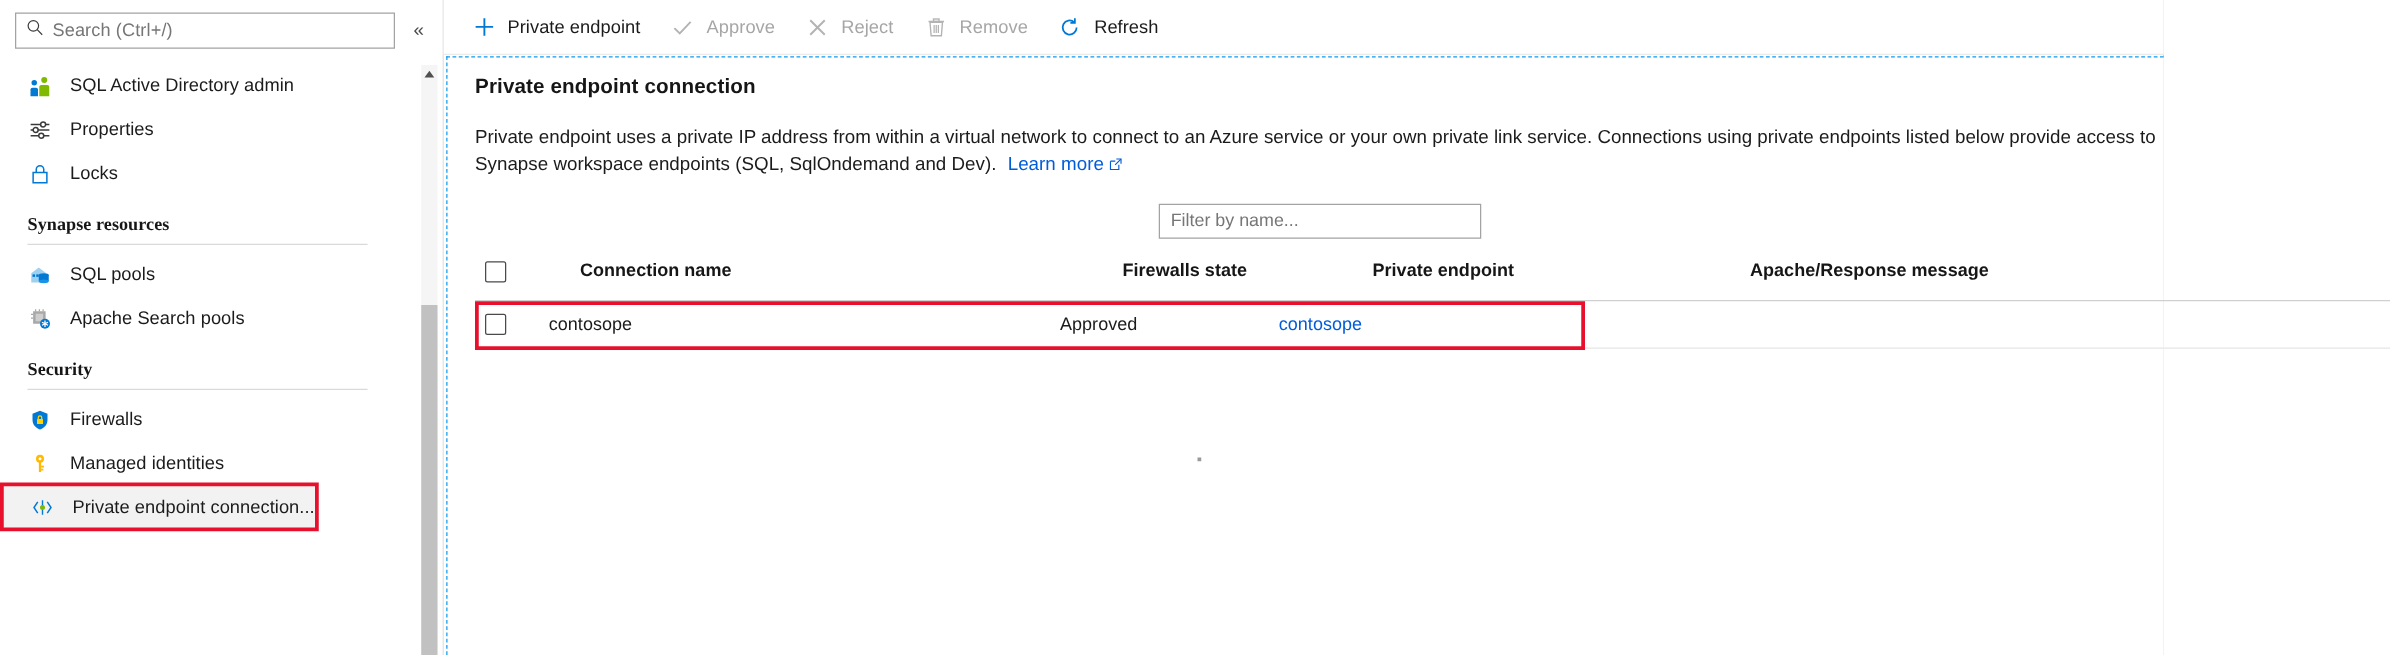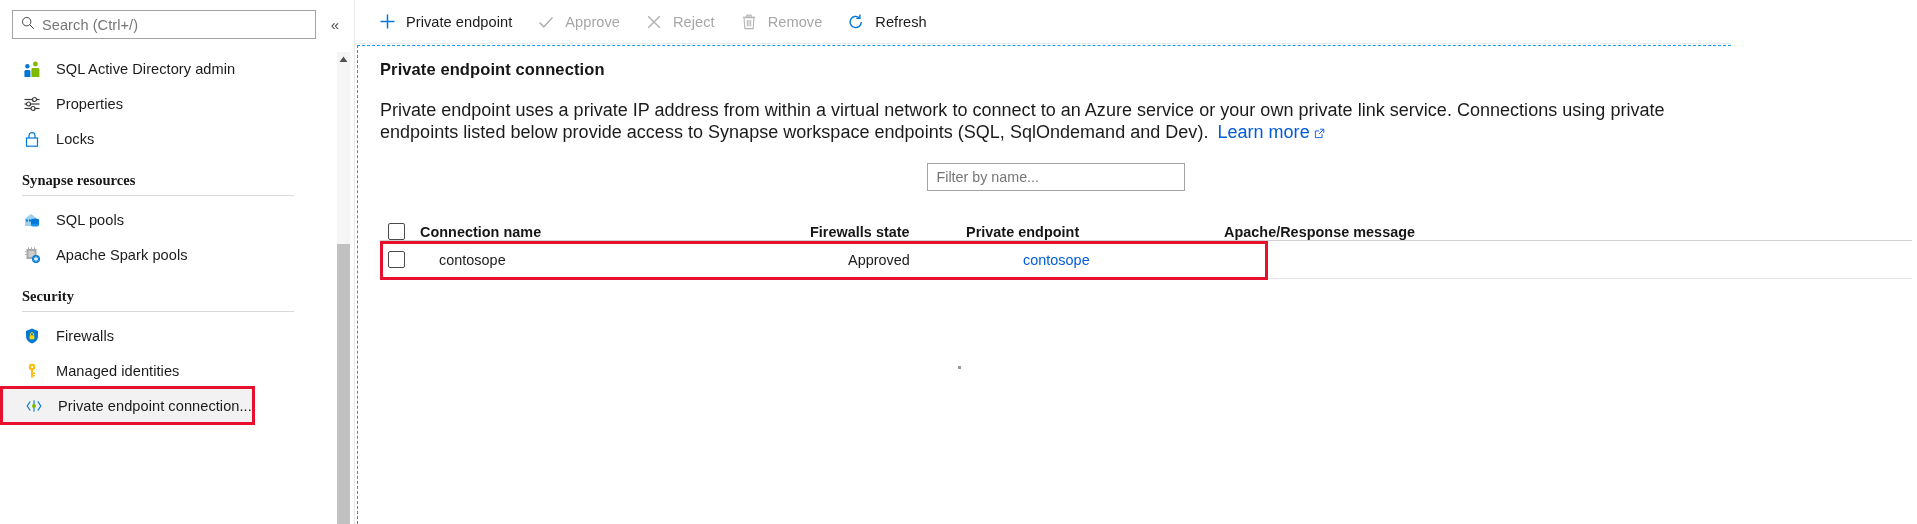--- a/index.html
+++ b/index.html
@@ -184,21 +184,21 @@
   .pane-inner { padding: 14px 0 0 22px; }
 
   .pane-title {
     font-size: 16.5px;
     font-weight: bold;
     color: #161616;
     letter-spacing: .1px;
     margin-bottom: 20px;
   }
   .pane-desc {
-    font-size: 18px;
+    font-size: 15px;
     color: #1b1b1b;
     line-height: 22px;
     max-width: 1530px;
     letter-spacing: .02px;
   }
   .learn-link {
     color: #015cda;
     text-decoration: none;
     margin-left: 9px;
     cursor: pointer;
@@ -239,23 +239,24 @@
   }
 
   
   .tbl {
     margin-top: 18px;
     width: 1532px;
     position: relative;
   }
   .tbl-head {
     display: flex;
-    align-items: flex-end;
+    align-items: flex-start;
     height: 32px;
     border-bottom: 1px solid #d0d0d0;
+    gap: 44px;
   }
   .tbl-row {
     display: flex;
     align-items: center;
     height: 38px;
     border-bottom: 1px solid #e6e6e6;
     gap: 19px;
   }
   .cell-chk {
     flex: 0 0 40px;
@@ -395,21 +396,21 @@
               <line x1="5.5" y1="3" x2="5.5" y2="1.3"></line>
               <line x1="8.5" y1="3" x2="8.5" y2="1.3"></line>
               <line x1="11.5" y1="3" x2="11.5" y2="1.3"></line>
               <line x1="3.5" y1="5.5" x2="1.8" y2="5.5"></line>
               <line x1="3.5" y1="8.5" x2="1.8" y2="8.5"></line>
             </g>
             <circle cx="13" cy="13" r="4" fill="#0078d4"></circle>
             <path d="M13 10.4v5.2M10.6 11.8l4.8 2.4M15.4 11.8l-4.8 2.4" stroke="#fff" stroke-width="1"></path>
           </svg>
         </span>
-        <span class="ni-label">Apache Spark pools</span>
+        <span class="ni-label">Apache Search pools</span>
       </div>
 
       <div class="nav-section">
         <div class="ns-title">Security</div>
         <div class="ns-rule"></div>
       </div>
 
       <div class="nav-item" style="margin-top:6px;">
         <span class="ni-icon">
           <svg width="18" height="18" viewBox="0 0 18 18">

